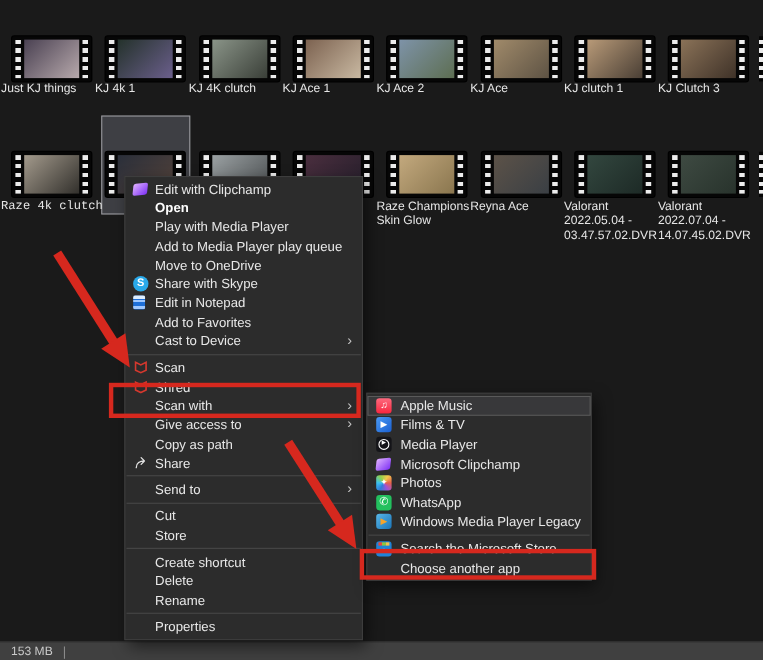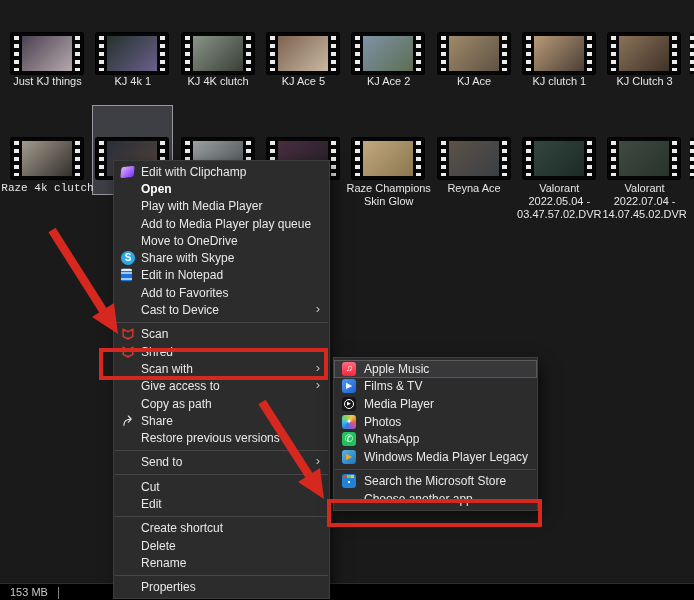--- a/index.html
+++ b/index.html
@@ -9,29 +9,29 @@
     font-family:"Liberation Sans","DejaVu Sans",sans-serif;
     -webkit-font-smoothing:antialiased;
   }
   
   .grid-item{position:absolute;width:85px;z-index:2;}
   .film{position:absolute;left:6px;top:0;width:72px;height:41px;background:#060606;border-radius:2px;box-shadow:0 0 0 1px #000;}
   .holes{position:absolute;top:3px;height:35px;width:5px;
     background:repeating-linear-gradient(to bottom,#ececec 0 4px,#060606 4px 8px);}
   .holes.l{left:3px}.holes.r{right:3px}
   .frame{position:absolute;left:11px;right:11px;top:3px;bottom:3px;}
-  .grid-label{position:absolute;left:-4px;right:-4px;text-align:center;
+  .grid-label{position:absolute;left:-4px;right:-4px;
     font-size:11px;line-height:13px;color:#e6e6e6;}
   .selection-highlight{position:absolute;left:92px;top:105px;width:81px;height:90px;
     background:#3e3f44;border:1px solid #97979c;z-index:1;box-sizing:border-box;}
   .edge-sliver{position:absolute;left:690px;width:4px;height:41px;background:#060606;z-index:2;}
   .edge-sliver i{position:absolute;left:0;top:3px;width:4px;height:35px;display:block;
     background:repeating-linear-gradient(to bottom,#ececec 0 4px,#060606 4px 8px);}
   
-  .statusbar{position:absolute;left:0;right:0;top:583px;height:17px;background:#000000;
+  .statusbar{position:absolute;left:0;right:0;top:583px;height:17px;background:#404040;
     border-top:1px solid #2e2e2e;z-index:3;padding-left:12px;}
   .statusbar .txt{position:absolute;left:10px;top:2px;font-size:11px;color:#c9c9c9;}
   .statusbar .div{position:absolute;left:57px;top:1px;font-size:12px;color:#8a8a8a;}
   
   .menu{position:absolute;background:#2c2c2c;border:1px solid #3d3d3d;
     box-shadow:4px 6px 14px rgba(0,0,0,.55);padding:2px 0;box-sizing:border-box;z-index:5;}
   .ctx-menu{left:113px;top:160px;width:217px;}
   .sub-menu{left:333px;top:357px;width:205px;}
   .menu-row{position:relative;display:flex;align-items:center;
     height:17.3px;padding-left:27px;font-size:12px;color:#e8e8e8;cursor:default;white-space:nowrap;}
@@ -102,21 +102,21 @@
           <span class="frame" style="background: linear-gradient(135deg, rgb(138, 148, 136), rgb(58, 63, 56));"></span>
         </div>
         <div class="grid-label" style="top: 42px;">KJ 4K clutch</div>
       </div>
       <div class="grid-item" style="left: 260.9px; top: 33px;">
         <div class="film">
           <span class="holes l"></span>
           <span class="holes r"></span>
           <span class="frame" style="background: linear-gradient(135deg, rgb(124, 98, 80), rgb(201, 185, 162));"></span>
         </div>
-        <div class="grid-label" style="top: 42px;">KJ Ace 5</div>
+        <div class="grid-label" style="top: 42px;">KJ Ace 1</div>
       </div>
       <div class="grid-item" style="left: 346.2px; top: 33px;">
         <div class="film">
           <span class="holes l"></span>
           <span class="holes r"></span>
           <span class="frame" style="background: linear-gradient(135deg, rgb(126, 147, 168), rgb(93, 110, 82));"></span>
         </div>
         <div class="grid-label" style="top: 42px;">KJ Ace 2</div>
       </div>
       <div class="grid-item" style="left: 431.5px; top: 33px;">
@@ -279,34 +279,31 @@
         <span>Copy as path</span>
       </div>
       <div class="menu-row">
         <span class="icon ">
           <svg viewBox="0 0 14 14" width="13" height="13">
             <path d="M2 12 C2 7.5 5.5 5.5 10 5.5 M10 5.5 L6.8 2.2 M10 5.5 L6.8 8.8" fill="none" stroke="#e0e0e0" stroke-width="1.3" stroke-linecap="round"></path>
           </svg>
         </span>
         <span>Share</span>
       </div>
-      <div class="menu-row">
-        <span>Restore previous versions</span>
-      </div>
       <div class="menu-sep"></div>
       <div class="menu-row">
         <span>Send to</span>
         <span class="chev">›</span>
       </div>
       <div class="menu-sep"></div>
       <div class="menu-row">
         <span>Cut</span>
       </div>
       <div class="menu-row">
-        <span>Edit</span>
+        <span>Store</span>
       </div>
       <div class="menu-sep"></div>
       <div class="menu-row">
         <span>Create shortcut</span>
       </div>
       <div class="menu-row">
         <span>Delete</span>
       </div>
       <div class="menu-row">
         <span>Rename</span>
@@ -323,20 +320,24 @@
       </div>
       <div class="menu-row">
         <span class="icon ic-films">▶</span>
         <span>Films &amp; TV</span>
       </div>
       <div class="menu-row">
         <span class="icon ic-mplayer">
           <i>▶</i>
         </span>
         <span>Media Player</span>
+      </div>
+      <div class="menu-row">
+        <span class="icon ic-clipchamp"></span>
+        <span>Microsoft Clipchamp</span>
       </div>
       <div class="menu-row">
         <span class="icon ic-photos">✦</span>
         <span>Photos</span>
       </div>
       <div class="menu-row">
         <span class="icon ic-whatsapp">✆</span>
         <span>WhatsApp</span>
       </div>
       <div class="menu-row">

